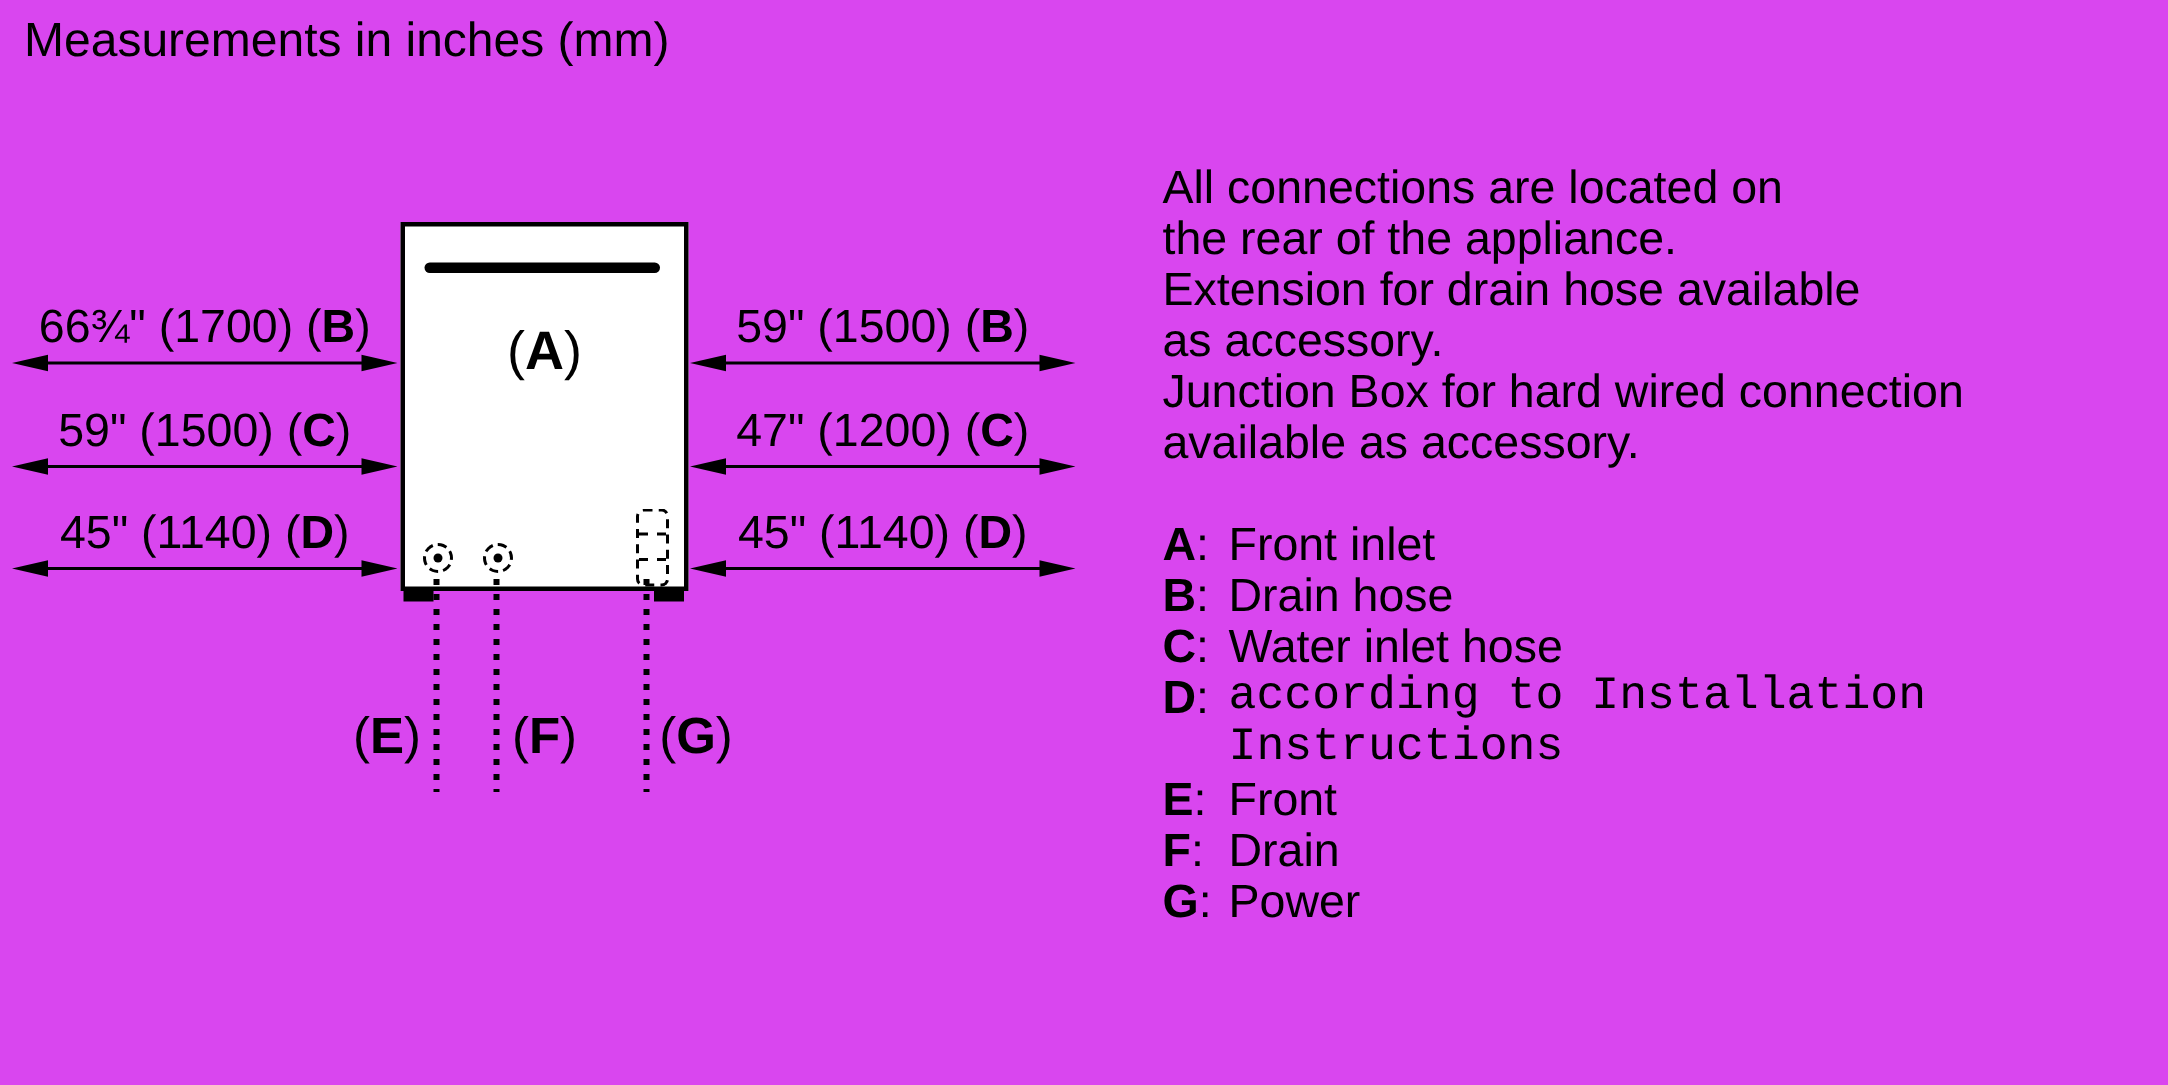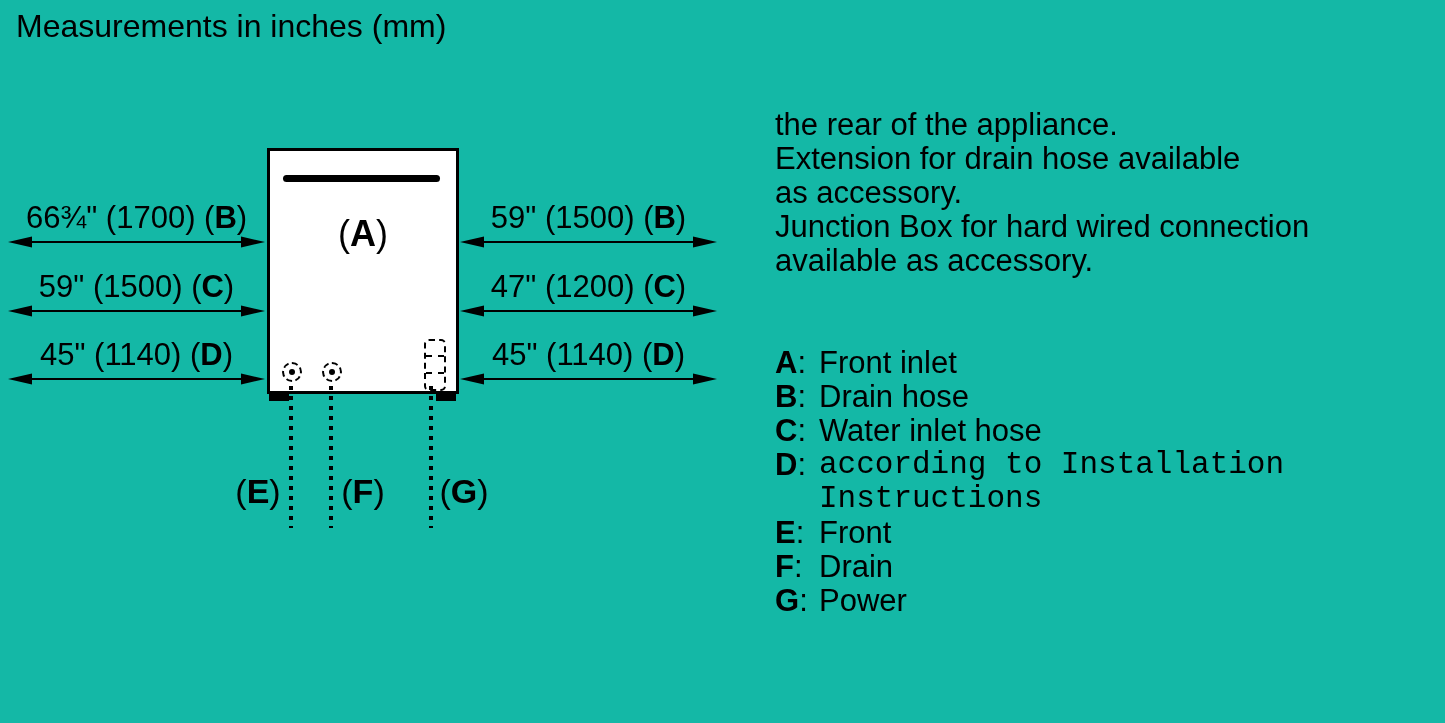--- a/index.html
+++ b/index.html
@@ -1,20 +1,20 @@
 <!DOCTYPE html>
 <html><head>
 <meta charset="utf-8">
 <style>
   * { margin:0; padding:0; box-sizing:border-box; }
   html,body { background:#ffffff; }
   #screen {
     position:relative;
     width:1445px; height:723px;
-    background:#14b8a6;
+    background:#d946ef;
     color:#000000;
     font-family:"Liberation Sans", sans-serif;
     overflow:hidden;
   }
   .title {
     position:absolute; left:16px; top:8px;
     font-size:32px; line-height:36px; white-space:nowrap;
   }
   
   .dim-text {
@@ -141,20 +141,21 @@
       <polygon points="0,8 24,2.5 24,13.5"></polygon>
       <polygon points="257,8 233,2.5 233,13.5"></polygon>
     </svg>
   <svg class="dim-arrow" style="left:460px;top:371px;" viewBox="0 0 257 16">
       <line x1="18" y1="8" x2="239" y2="8" stroke="#000" stroke-width="2"></line>
       <polygon points="0,8 24,2.5 24,13.5"></polygon>
       <polygon points="257,8 233,2.5 233,13.5"></polygon>
     </svg>
 
   <div class="notes">
+    <div>All connections are located on</div>
     <div>the rear of the appliance.</div>
     <div>Extension for drain hose available</div>
     <div>as accessory.</div>
     <div>Junction Box for hard wired connection</div>
     <div>available as accessory.</div>
   </div>
 
   <div class="legend">
     <div class="legend-row">
         <span class="lg-letter"><b>A</b><span>:</span></span>

